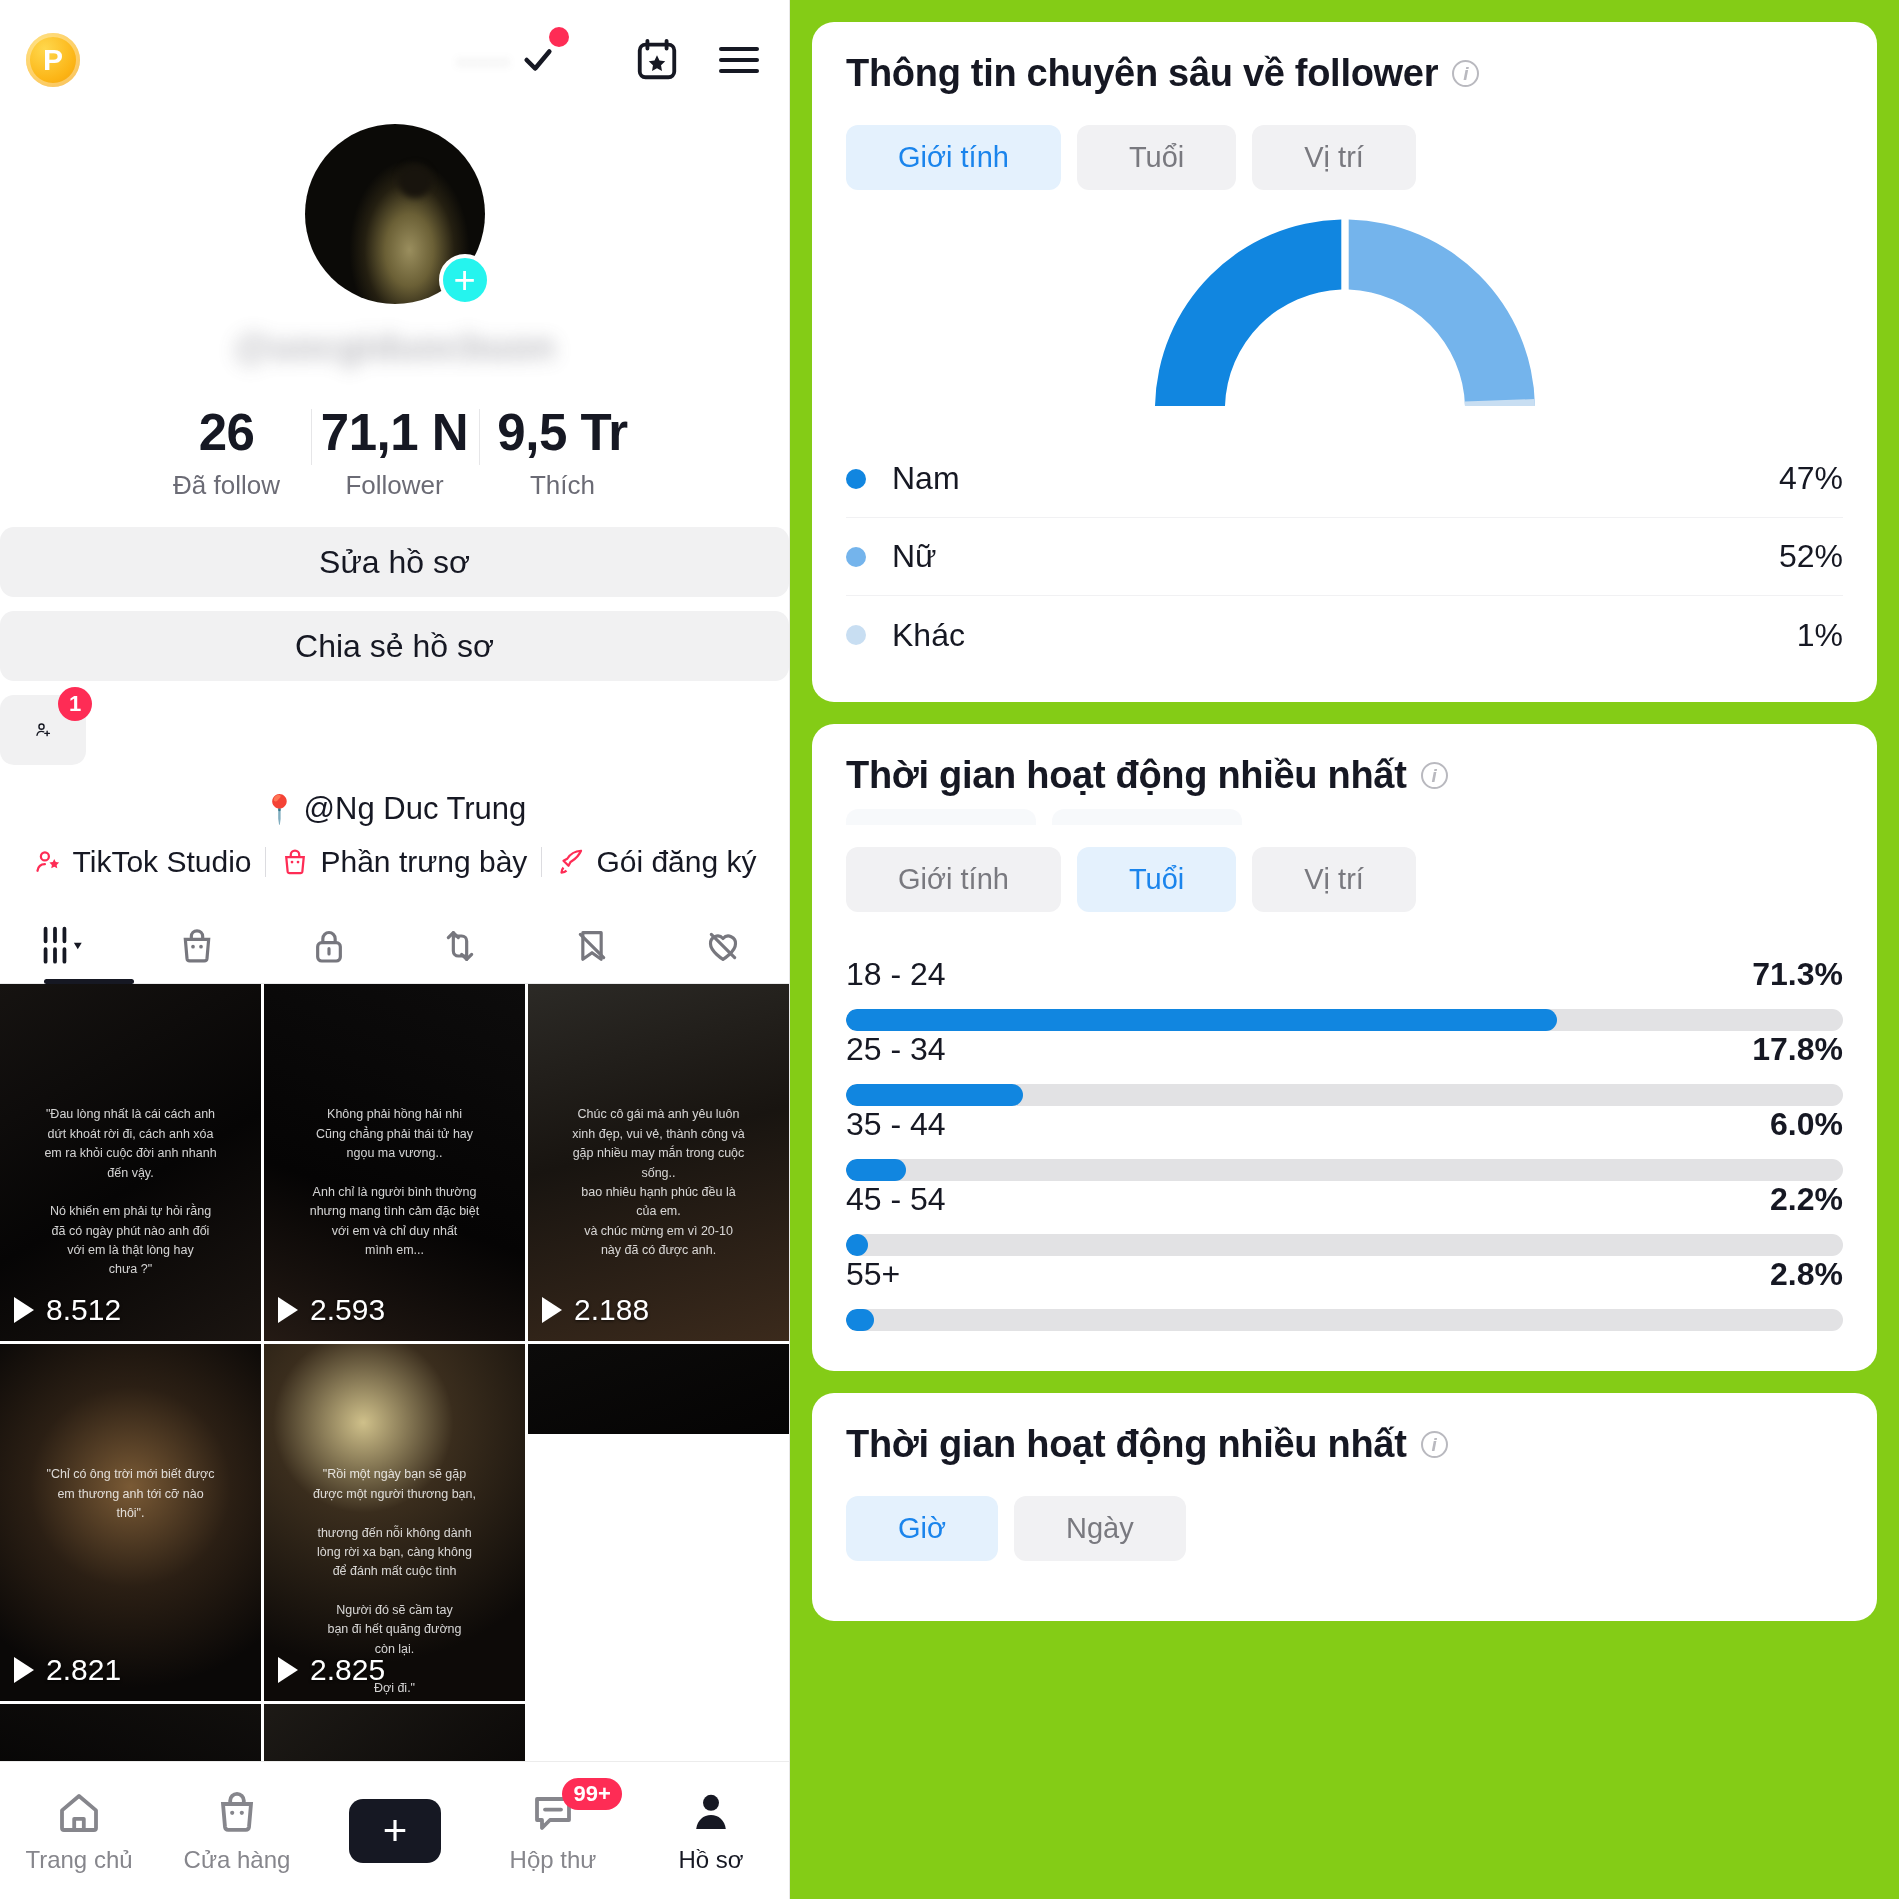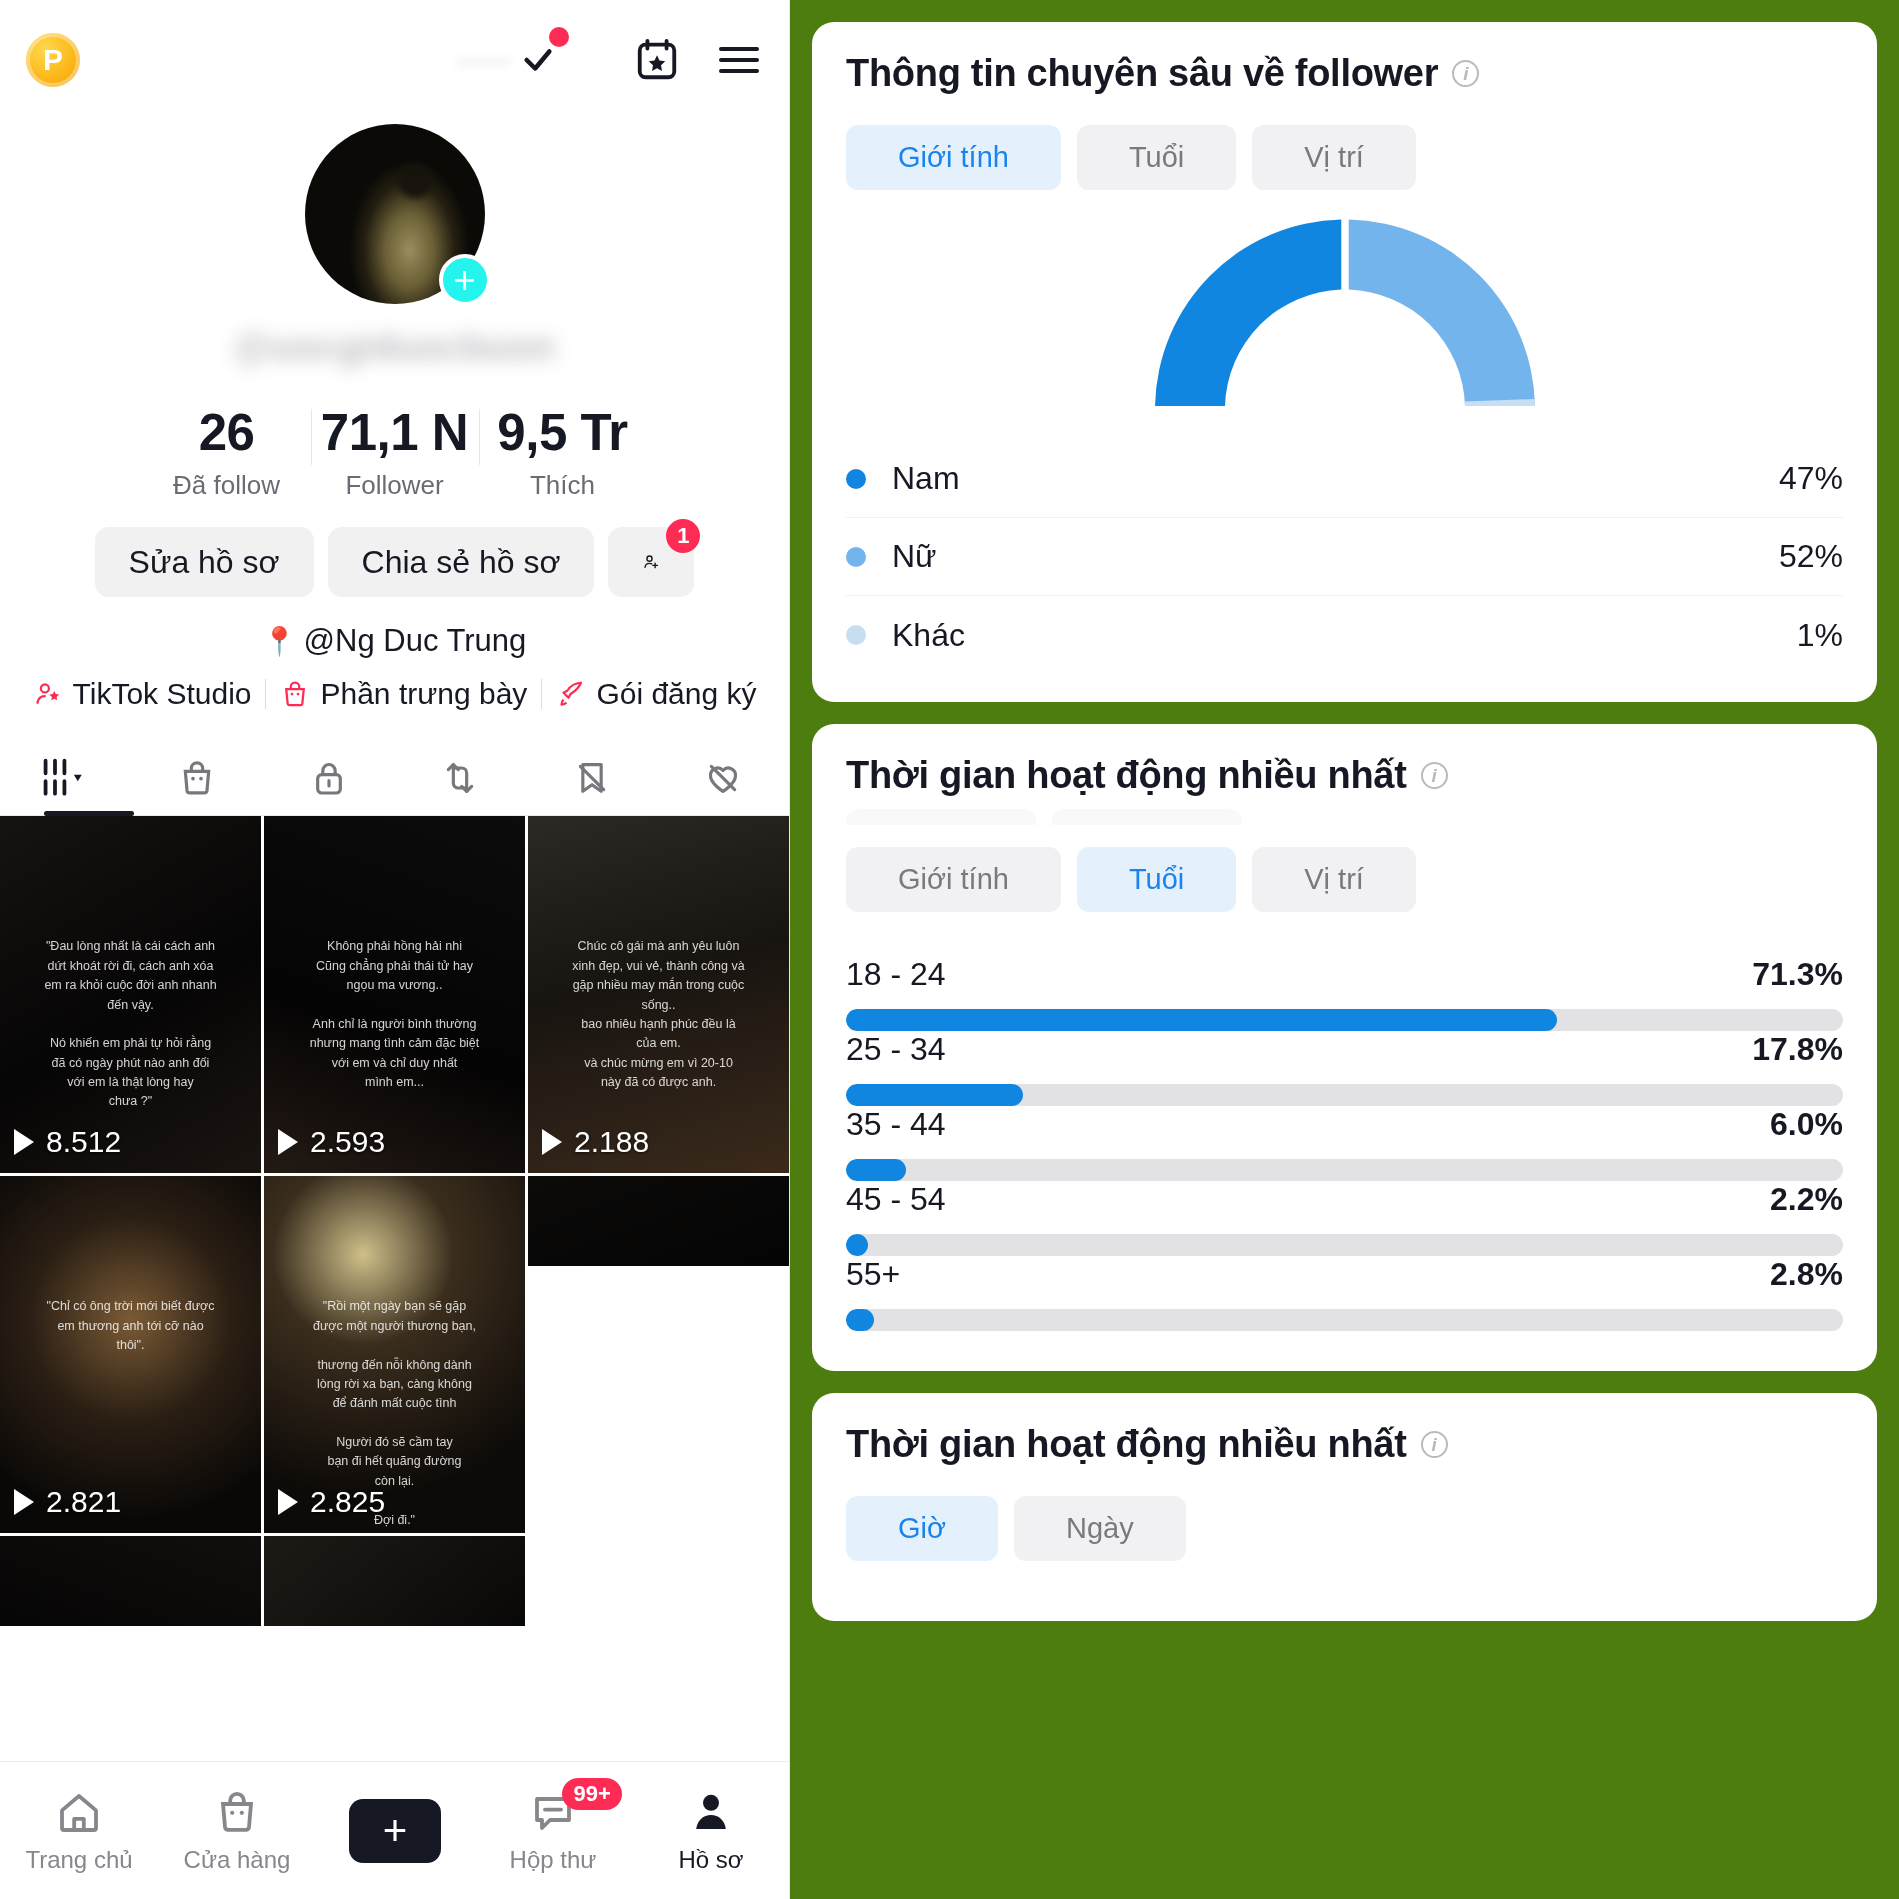--- a/index.html
+++ b/index.html
@@ -79,21 +79,21 @@
 
   .stats { display:flex; justify-content:center; margin-top: 34px; }
   .stat { width: 168px; text-align:center; position:relative; }
   .stat + .stat::before {
     content:""; position:absolute; left:0; top: 6px;
     width:1px; height: 56px; background:#e6e6e8;
   }
   .stat-num { font-size: 51px; font-weight: 700; color:#161823; letter-spacing:-.5px;}
   .stat-label { font-size: 26px; color: #6b6b75; margin-top: 8px; }
 
-  .actions { display:flex; justify-content:center; gap: 14px; margin-top: 26px; }
+  .actions { display:flex; justify-content:center; gap: 14px; margin-top: 26px; flex-direction: column; }
   .btn-grey {
     background:#f1f1f2; border-radius: 14px; height: 70px;
     display:flex; align-items:center; justify-content:center;
     font-size: 32px; color:#161823; padding: 0 34px;
   }
   .btn-icon { width: 86px; position:relative; }
   .btn-badge {
     position:absolute; top:-8px; right:-6px;
     min-width: 34px; height: 34px; border-radius: 17px;
     background:#fe2c55; color:#fff; font-size: 22px;
@@ -163,21 +163,21 @@
   .create-btn::after { right:-8px; background:#fe2c55; }
   .msg-badge {
     position:absolute; top:-10px; left: 56%;
     background:#fe2c55; color:#fff; font-size: 22px; font-weight:700;
     border-radius: 18px; padding: 3px 11px;
   }
 
   
   #right {
     width: 1109px; height: 1899px;
-    background:#4d7c0f; overflow:hidden; position:relative;
+    background:#84cc16; overflow:hidden; position:relative;
   }
   .card {
     background:#fff; border-radius: 22px;
     margin: 0 22px 22px 22px; padding: 30px 34px 18px 34px;
   }
   .card-title {
     display:flex; align-items:center; gap: 14px;
     font-size: 38px; font-weight: 700; color:#161823;
     letter-spacing: -.3px;
   }

